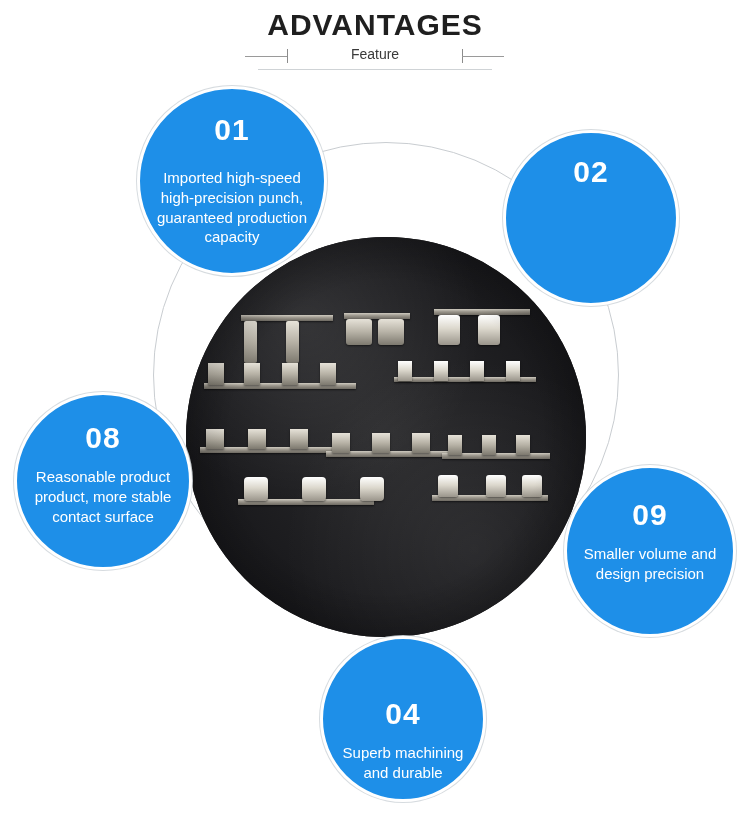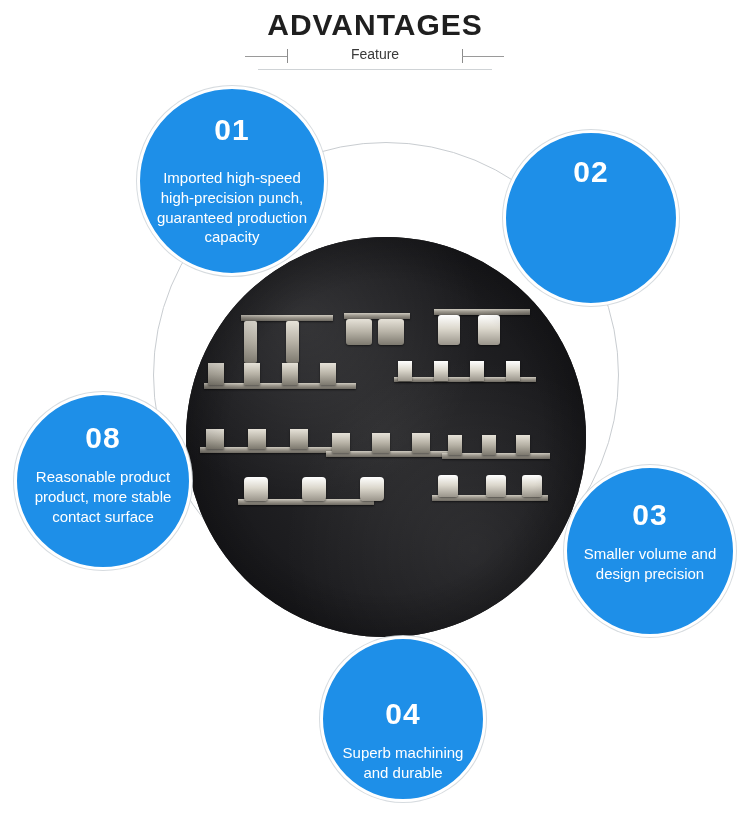--- a/index.html
+++ b/index.html
@@ -244,21 +244,21 @@
   <div class="bubble" id="bubble-01">
     <div class="num">01</div>
     <div class="txt">Imported high-speed high-precision punch, guaranteed production capacity</div>
   </div>
 
   <div class="bubble" id="bubble-02">
     <div class="num">02</div>
   </div>
 
   <div class="bubble" id="bubble-03">
-    <div class="num">03</div>
+    <div class="num">09</div>
     <div class="txt">Smaller volume and design precision</div>
   </div>
 
   <div class="bubble" id="bubble-04">
     <div class="num">04</div>
     <div class="txt">Superb machining and durable</div>
   </div>
 
   <div class="bubble" id="bubble-05">
     <div class="num">08</div>

